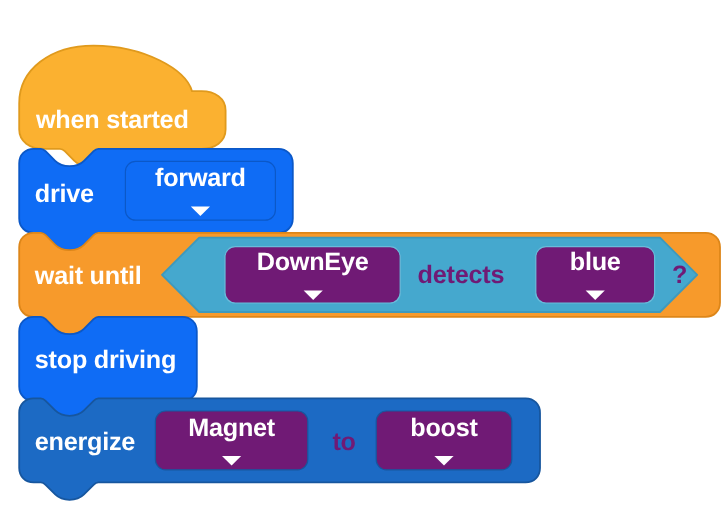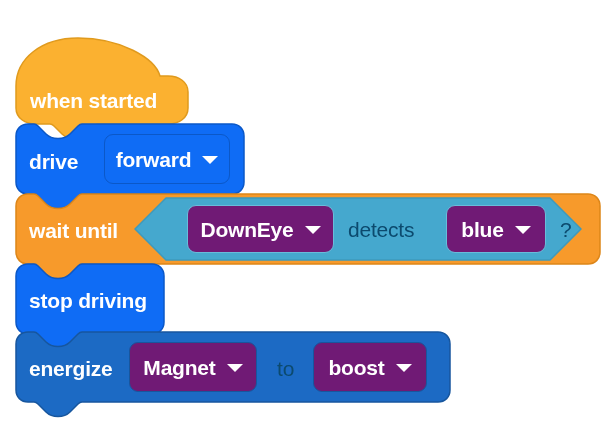--- a/index.html
+++ b/index.html
@@ -53,20 +53,21 @@
     position: absolute;
     box-sizing: border-box;
     border-radius: 9px;
     display: flex;
     align-items: center;
     justify-content: center;
     gap: 11px;
     padding: 0 14px;
     white-space: nowrap;
     user-select: none;
+    flex-direction: column;
   }
   .dropdown .dd-text {
     color: #ffffff;
     font-size: 21px;
     font-weight: bold;
     letter-spacing: -0.2px;
     line-height: 1;
   }
   .caret {
     width: 0;
@@ -89,23 +90,23 @@
     border: 1.5px solid #17569e;
   }
   
   .dd-sensing {
     background: #701a75;
     border: 1.5px solid #69bcda;
   }
 
   .plain-text {
     position: absolute;
-    color: #0c4a6e;
+    color: #701a75;
     font-size: 21px;
-    font-weight: normal;
+    font-weight: bold;
     letter-spacing: -0.2px;
     white-space: nowrap;
     line-height: 1;
     user-select: none;
   }
 </style>
 </head>
 <body>
 
 <div id="workspace">

